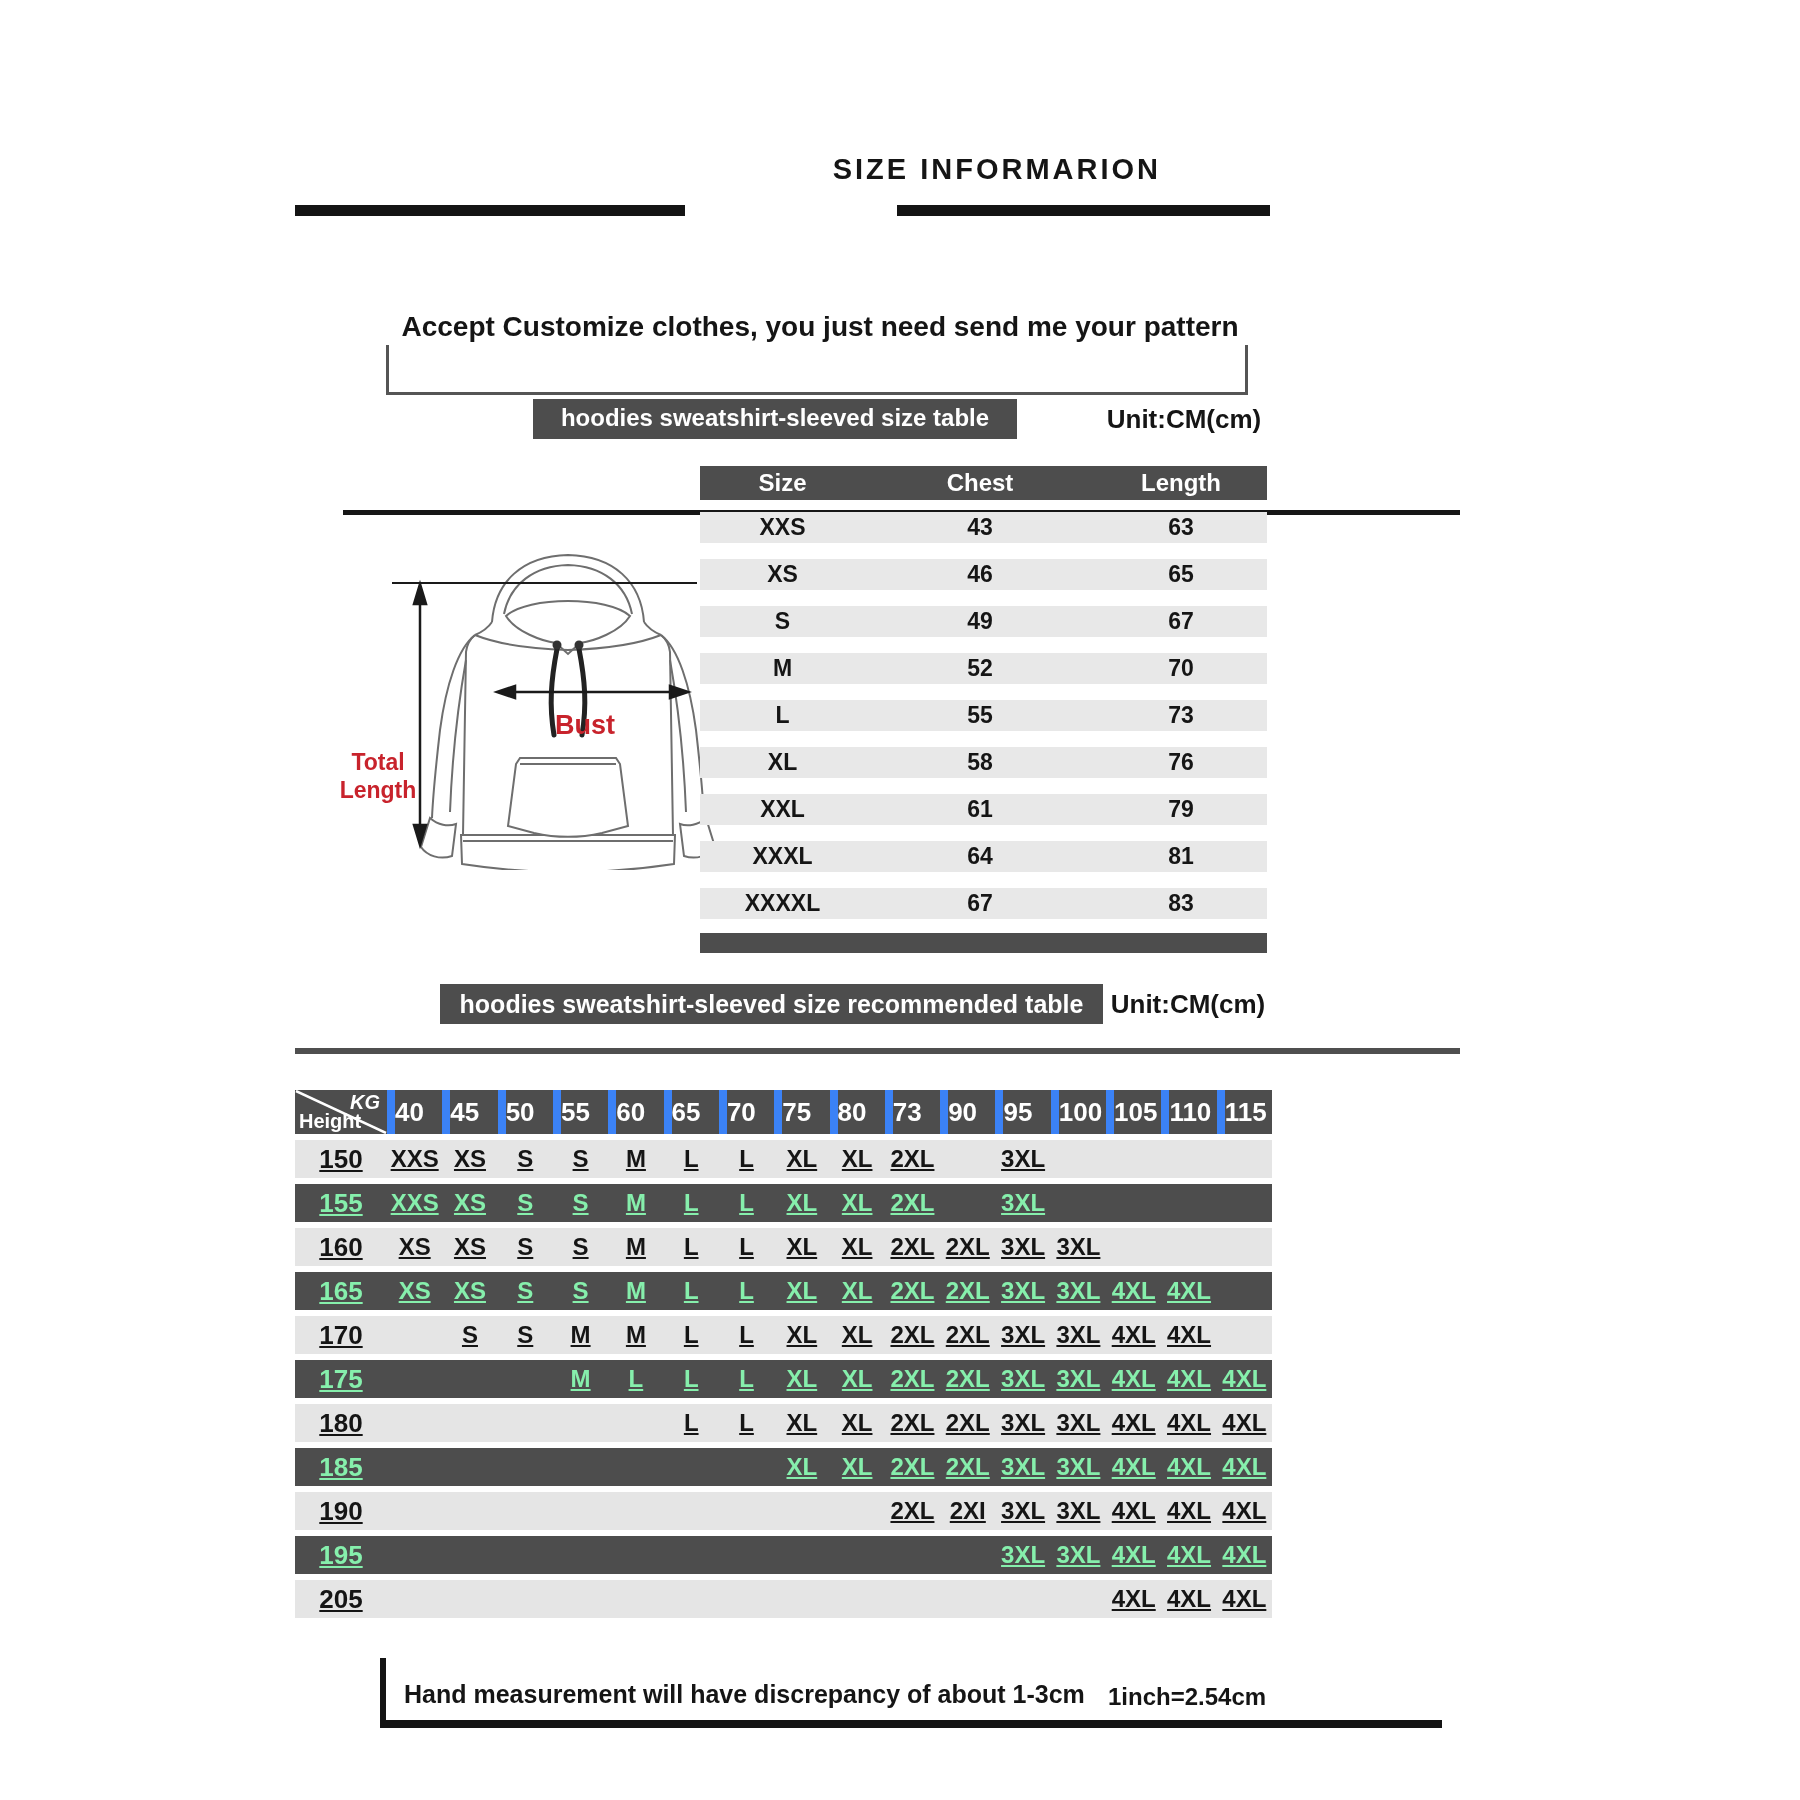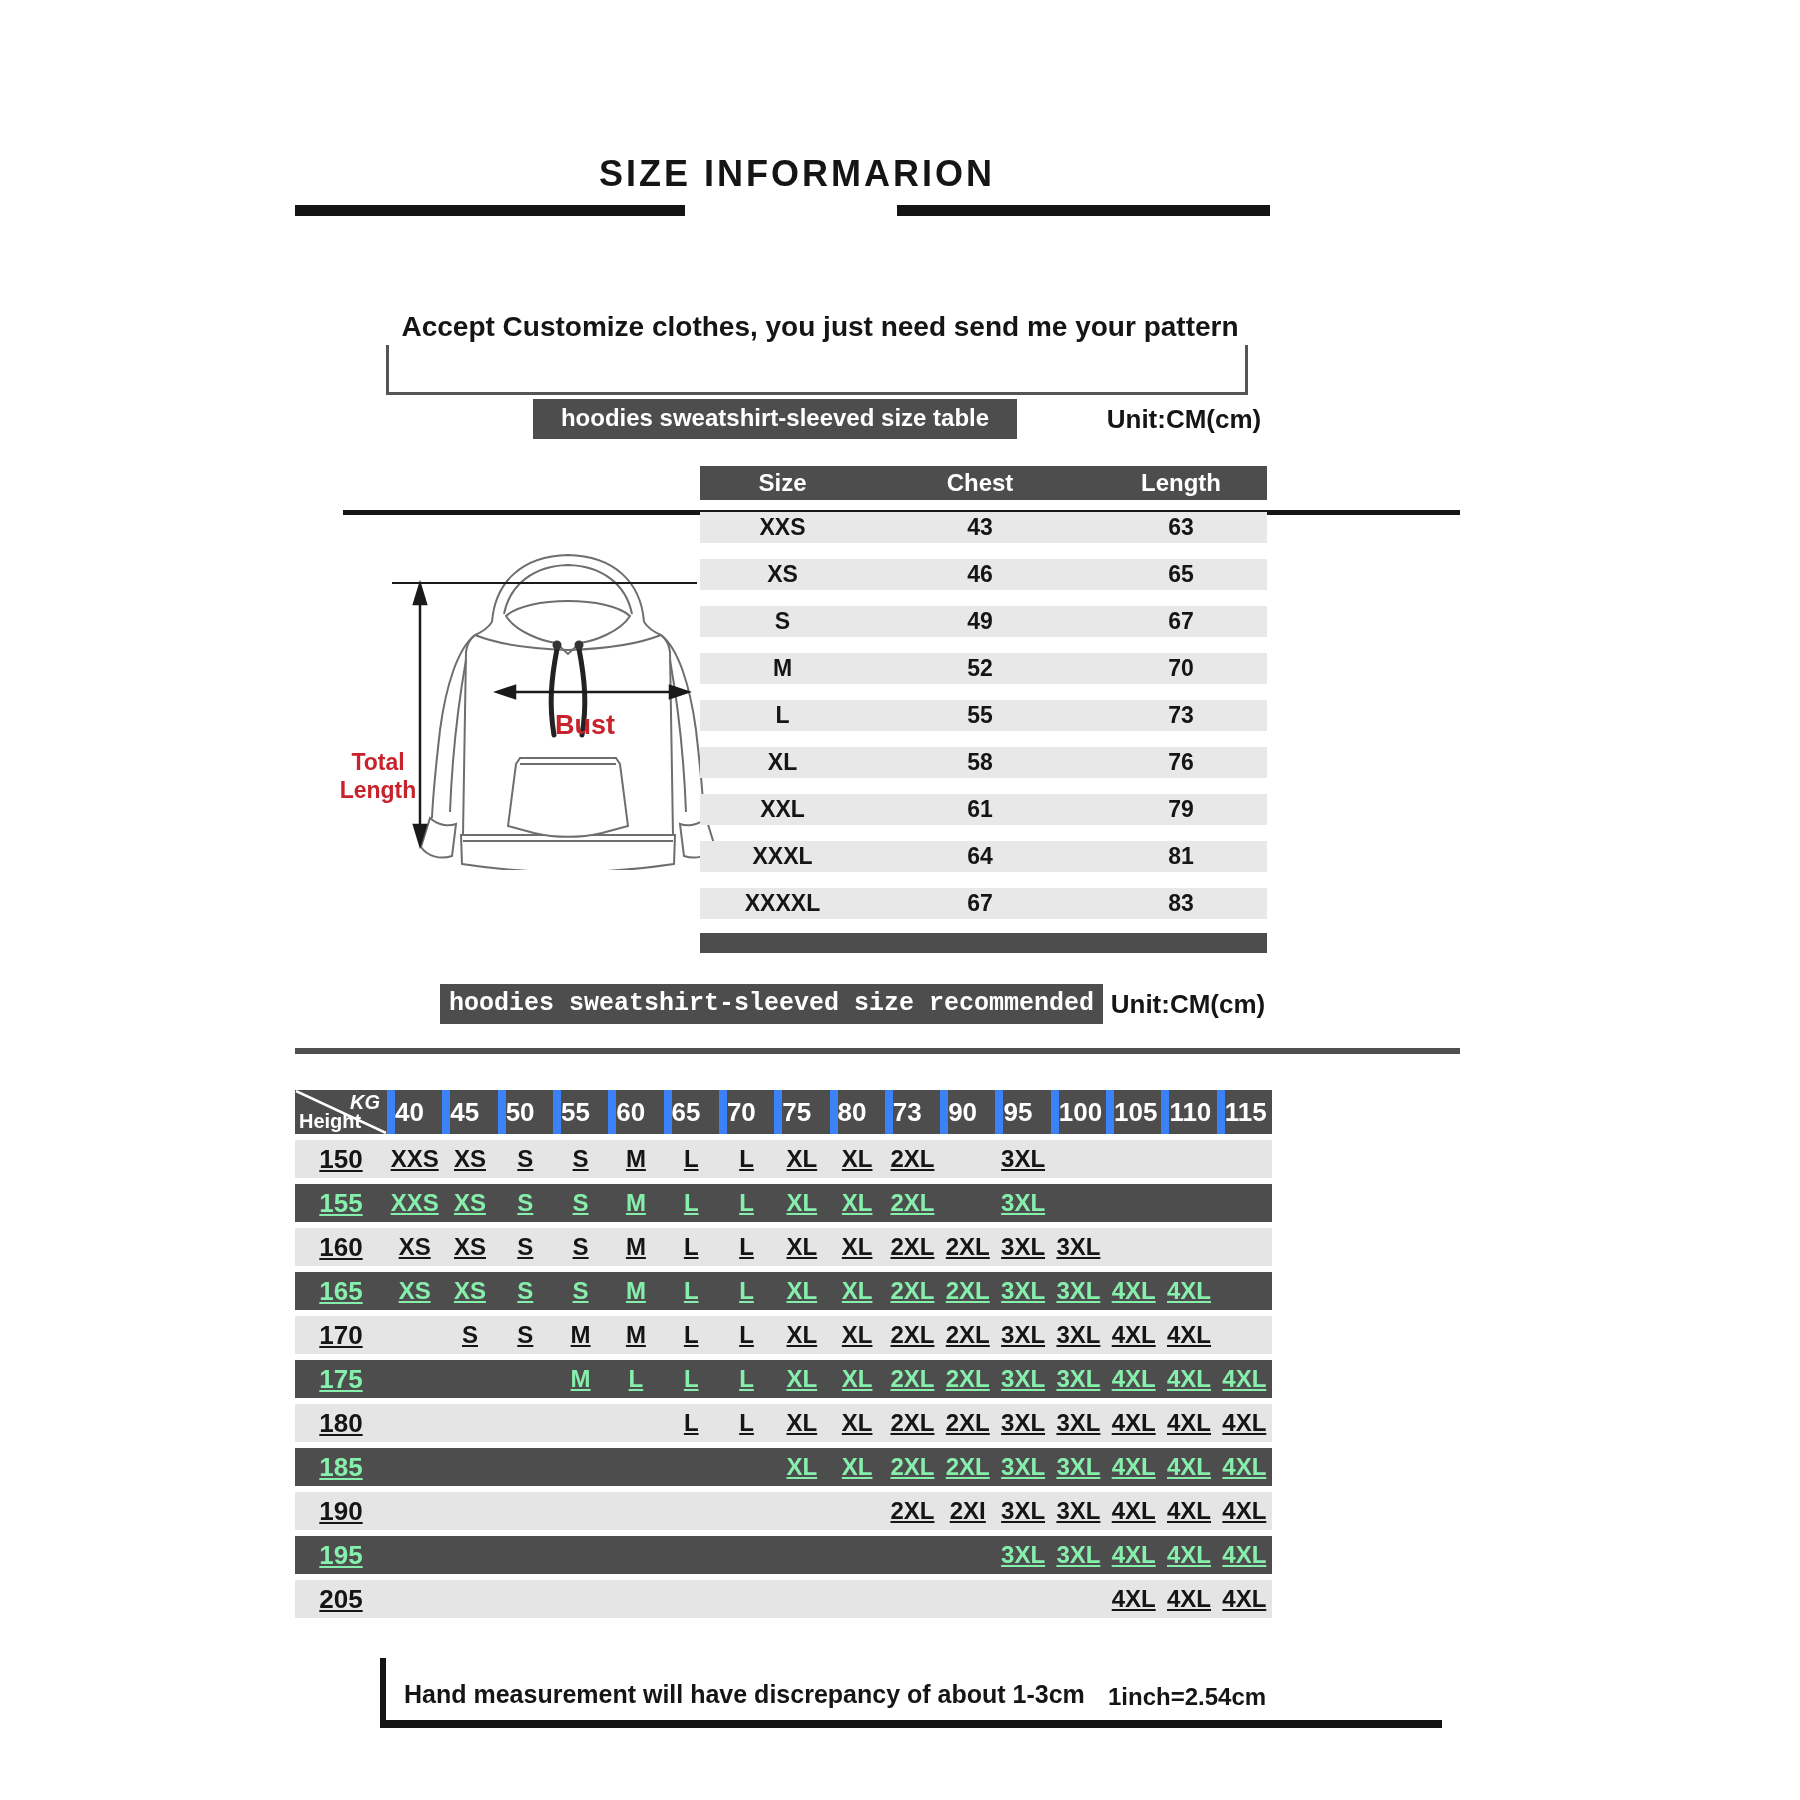--- a/index.html
+++ b/index.html
@@ -3,34 +3,34 @@
 <meta charset="utf-8">
 <style>
   html,body{margin:0;padding:0;background:#fff;}
   body{
     position:relative;width:1800px;height:1800px;overflow:hidden;
     font-family:"Liberation Sans",sans-serif;font-weight:bold;color:#151515;
   }
   .abs{position:absolute;}
 
   
-  .title{left:447px;top:153px;width:700px;text-align:center;font-size:36px;letter-spacing:3px;}
+  .title{left:461px;top:153px;width:700px;text-align:right;font-size:29px;letter-spacing:3px;}
   .bar{height:11px;background:#141414;}
   .bar-left{left:295px;top:205px;width:390px;}
   .bar-right{left:897px;top:205px;width:373px;}
 
   
   .note-text{left:390px;top:309px;width:860px;text-align:center;font-size:28px;line-height:35px;}
   .note-box{left:386px;top:345px;width:856px;height:47px;
     border-left:3px solid #555;border-right:3px solid #555;border-bottom:3px solid #555;}
 
   
   .banner{background:#4d4d4d;color:#fff;text-align:center;}
   .banner1{left:533px;top:399px;width:484px;height:40px;font-size:24px;line-height:38px;}
-  .banner2{left:440px;top:984px;width:663px;height:40px;font-size:25px;line-height:40px;font-family:Liberation Mono, monospace;}
+  .banner2{left:440px;top:984px;width:663px;height:40px;font-size:25px;line-height:40px;}
   .unit{font-size:26px;text-align:center;}
   .unit1{left:1098px;top:404px;width:172px;}
   .unit2{left:1106px;top:989px;width:164px;}
   .rule1{left:343px;top:510px;width:1117px;height:5px;background:#161616;}
   .rule2{left:295px;top:1048px;width:1165px;height:6px;background:#4f4f4f;}
 
   
   .figure{left:330px;top:540px;width:390px;height:330px;}
   .bust-label{left:540px;top:710px;width:90px;text-align:center;font-size:27px;color:#c8232c;}
   .tl-label{left:336px;top:748px;width:84px;text-align:center;font-size:23px;line-height:28px;color:#c8232c;}

